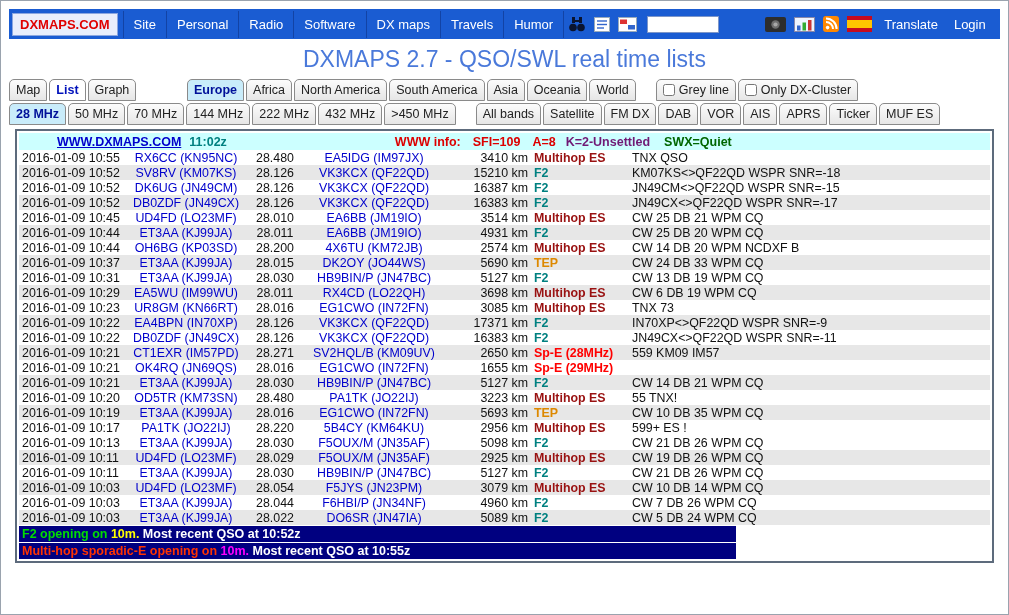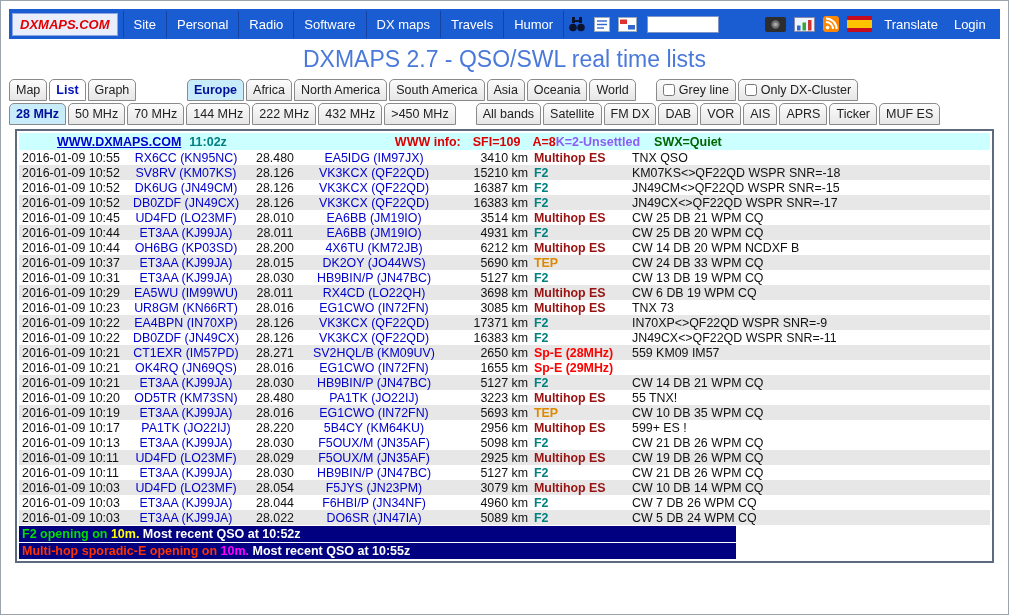--- a/index.html
+++ b/index.html
@@ -19,21 +19,20 @@
     background: #1a5cd2;
     display: flex;
     align-items: center;
     padding: 0 6px 0 3px;
   }
   .logo {
     background: #e8eefc;
     border: 1px solid #8aa6e0;
     color: #e00000;
     font-weight: bold;
-    font-style: italic;
     font-size: 13px;
     padding: 3px 7px;
     margin-right: 5px;
     cursor: pointer;
     white-space: nowrap;
   }
   .navitems { display: flex; height: 100%; align-items: center; }
   .nav-item {
     color: #fff; font-size: 13px;
     padding: 6px 10px;
@@ -108,21 +107,21 @@
     display: flex;
     align-items: center;
     font-size: 12.5px;
     font-weight: bold;
   }
   .infobar .site  { color: #0000cc; text-decoration: underline; margin-left: 38px; cursor: pointer; }
   .infobar .itime { color: #008080; margin-left: 8px; }
   .infobar .winfo { color: #dd0000; margin-left: 168px; }
   .infobar .sfi   { color: #dd0000; margin-left: 12px; }
   .infobar .aidx  { color: #dd0000; margin-left: 12px; }
-  .infobar .kidx  { color: #8b5cf6; }
+  .infobar .kidx  { color: #701a75; margin-left: 10px; }
   .infobar .swx   { color: #006600; margin-left: 14px; }
 
   table.qso { border-collapse: collapse; width: 100%; table-layout: fixed; }
   table.qso td {
     font-size: 12.4px;
     height: 15px;
     padding: 0 3px;
     white-space: nowrap;
     overflow: hidden;
     color: #111;
@@ -351,21 +350,21 @@
           <td class="c-call"><a class="call">EA6BB (JM19IO)</a></td>
           <td class="c-dist">4931 km</td>
           <td class="c-mode" style="color: rgb(0, 128, 128);">F2</td>
           <td class="c-comment">CW 25 DB 20 WPM CQ</td>
         </tr>
         <tr class="">
           <td class="c-time">2016-01-09 10:44</td>
           <td class="c-call"><a class="call">OH6BG (KP03SD)</a></td>
           <td class="c-freq">28.200</td>
           <td class="c-call"><a class="call">4X6TU (KM72JB)</a></td>
-          <td class="c-dist">6212 km</td>
+          <td class="c-dist">2574 km</td>
           <td class="c-mode" style="color: rgb(153, 17, 17);">Multihop ES</td>
           <td class="c-comment">CW 14 DB 20 WPM NCDXF B</td>
         </tr>
         <tr class="alt">
           <td class="c-time">2016-01-09 10:37</td>
           <td class="c-call"><a class="call">ET3AA (KJ99JA)</a></td>
           <td class="c-freq">28.015</td>
           <td class="c-call"><a class="call">DK2OY (JO44WS)</a></td>
           <td class="c-dist">5690 km</td>
           <td class="c-mode" style="color: rgb(221, 136, 0);">TEP</td>

